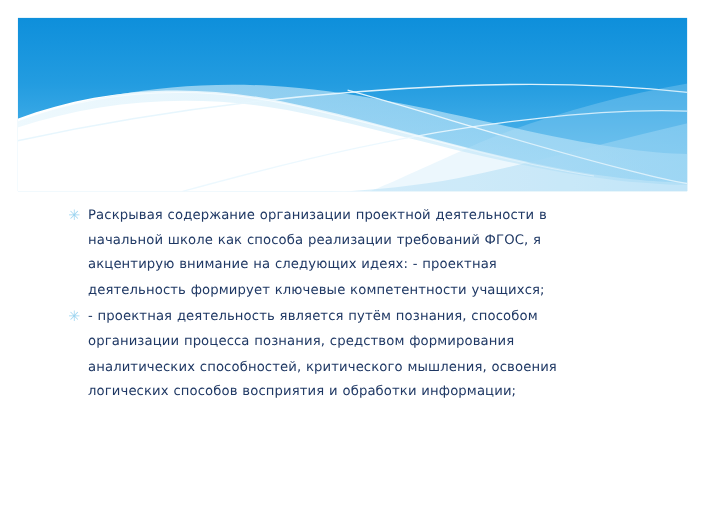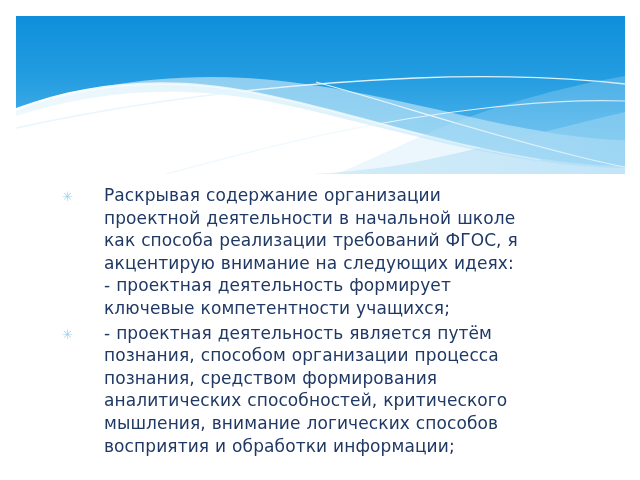--- a/index.html
+++ b/index.html
@@ -57,27 +57,26 @@
     margin-top: 1px;
     font-size: 13px;
     line-height: 23px;
     color: #9CD4F0;
     text-align: left;
     user-select: none;
   }
 
   .bullet-text {
     flex: 1 1 auto;
-    font-size: 17px;
+    font-size: 12px;
     line-height: 22.6px;
     color: #1F3864;
     letter-spacing: 0.1px;
     word-spacing: 0.4px;
     text-align: left;
-    margin-left: 24px;
   }
 </style>
 </head>
 <body>
 
 <div class="slide">
 
   <div class="banner">
     <svg viewBox="0 0 609 158" preserveAspectRatio="none">
       <defs>
@@ -127,17 +126,17 @@
 
   <div class="content">
 
     <div class="bullet-row">
       <span class="bullet-marker">✳</span>
       <span class="bullet-text">Раскрывая содержание организации проектной деятельности в начальной школе как способа реализации требований ФГОС, я акцентирую внимание на следующих идеях: - проектная деятельность формирует ключевые компетентности учащихся;</span>
     </div>
 
     <div class="bullet-row">
       <span class="bullet-marker">✳</span>
-      <span class="bullet-text">- проектная деятельность является путём познания, способом организации процесса познания, средством формирования аналитических способностей, критического мышления, внимание логических способов восприятия и обработки информации;</span>
+      <span class="bullet-text">- проектная деятельность является путём познания, способом организации процесса познания, средством формирования аналитических способностей, критического мышления, освоения логических способов восприятия и обработки информации;</span>
     </div>
 
   </div>
 </div>
 
 </body></html>

